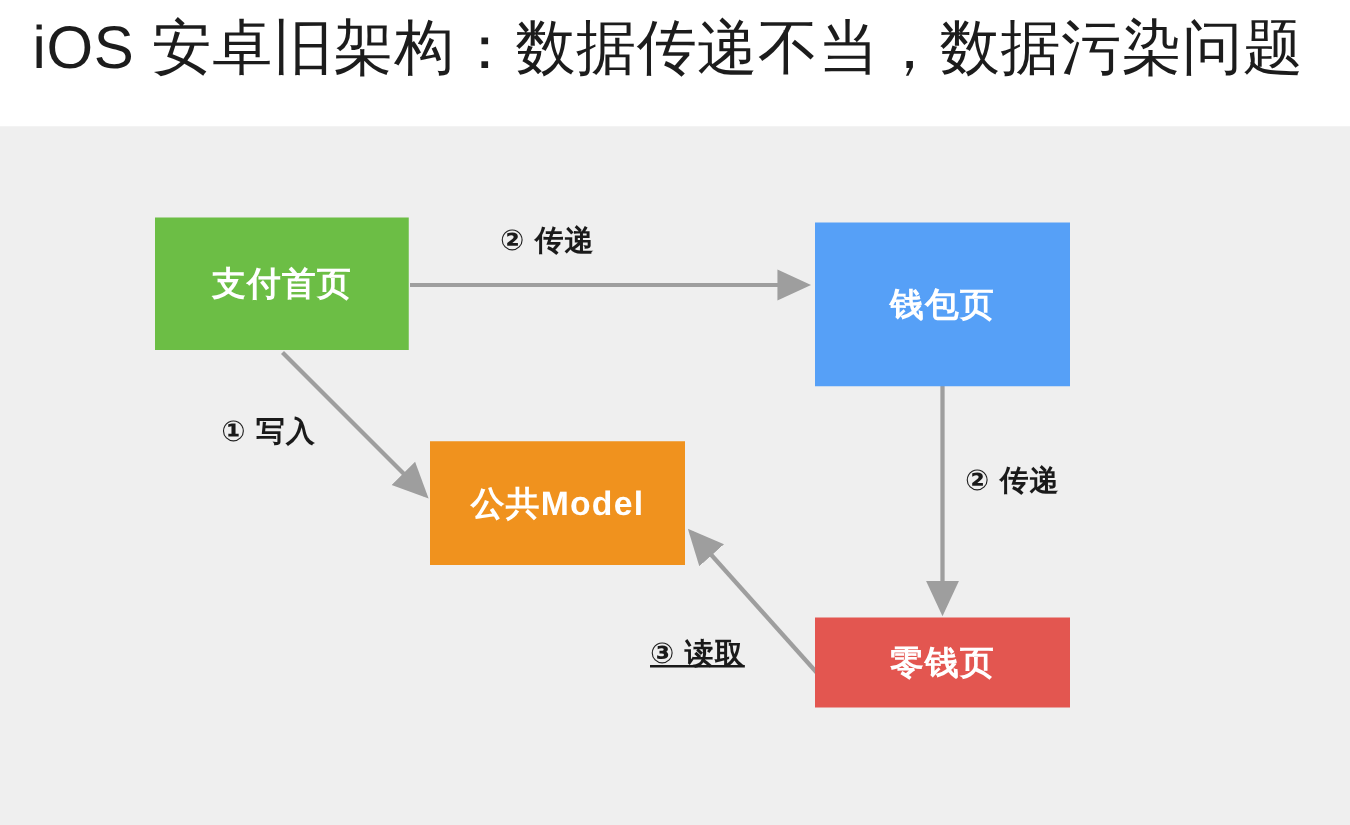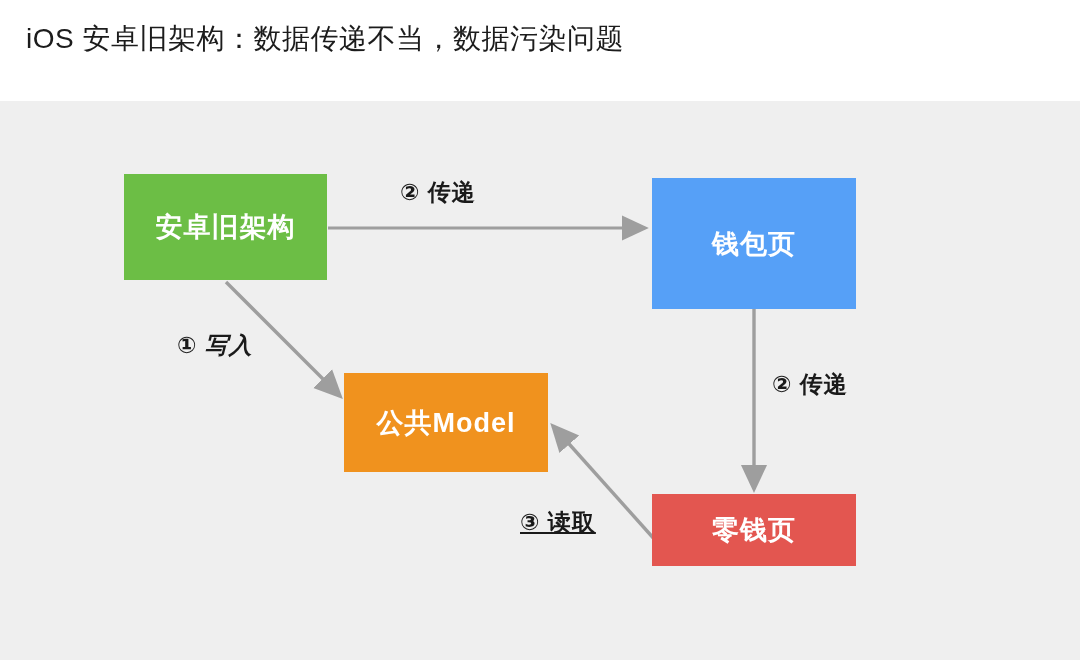--- a/index.html
+++ b/index.html
@@ -22,21 +22,21 @@
     left: 0;
     top: 0;
     width: 1080px;
     height: 101px;
     background: #ffffff;
   }
   .page-title {
     position: absolute;
     left: 26px;
     top: 8px;
-    font-size: 28px;
+    font-size: 48px;
     line-height: 62px;
     color: #1c1c1c;
     font-weight: 400;
     letter-spacing: 0.5px;
     white-space: nowrap;
   }
   .canvas {
     position: absolute;
     left: 0;
     top: 101px;
@@ -57,32 +57,32 @@
     align-items: center;
     justify-content: center;
     color: #ffffff;
     font-size: 27px;
     font-weight: 700;
     letter-spacing: 1px;
     box-sizing: border-box;
   }
   .node-pay    { left: 124px; top:  73px; width: 203px; height: 106px; background: #6CBE45; }
   .node-wallet { left: 652px; top:  77px; width: 204px; height: 131px; background: #56A0F7; }
-  .node-model  { left: 344px; top: 272px; width: 204px; height:  99px; background: #F0921E; }
+  .node-model  { left: 344px; top: 252px; width: 204px; height:  99px; background: #F0921E; }
   .node-change { left: 652px; top: 393px; width: 204px; height: 72px; background: #E35650; }
   .edge-label {
     position: absolute;
     color: #1a1a1a;
     font-size: 23px;
     font-weight: 700;
     letter-spacing: 1px;
     white-space: nowrap;
   }
   .lbl-pass-top    { left: 400px; top:  76px; }
-  .lbl-write       { left: 177px; top: 229px; font-style: italic; }
+  .lbl-write       { left: 177px; top: 229px; }
   .lbl-pass-right  { left: 772px; top: 268px; }
   .lbl-read        { left: 520px; top: 406px; text-decoration: underline; }
 </style>
 </head>
 <body>
 
 <div class="page">
 
   <div class="title-band">
     <div class="page-title">iOS 安卓旧架构：数据传递不当，数据污染问题</div>
@@ -100,21 +100,21 @@
       <line x1="328" y1="127" x2="645" y2="127" stroke="#9e9e9e" stroke-width="3.2" marker-end="url(#arrowhead)"></line>
 
       <line x1="226" y1="181" x2="340" y2="295" stroke="#9e9e9e" stroke-width="3.4" marker-end="url(#arrowhead)"></line>
 
       <line x1="754" y1="179" x2="754" y2="388" stroke="#9e9e9e" stroke-width="3.4" marker-end="url(#arrowhead)"></line>
 
       <line x1="656" y1="440" x2="553" y2="325" stroke="#9e9e9e" stroke-width="3.4" marker-end="url(#arrowhead)"></line>
     </svg>
 
     <div class="node node-pay">
-      <span>安卓旧架构</span>
+      <span>支付首页</span>
     </div>
 
     <div class="node node-wallet">
       <span>钱包页</span>
     </div>
 
     <div class="node node-model">
       <span>公共Model</span>
     </div>
 

